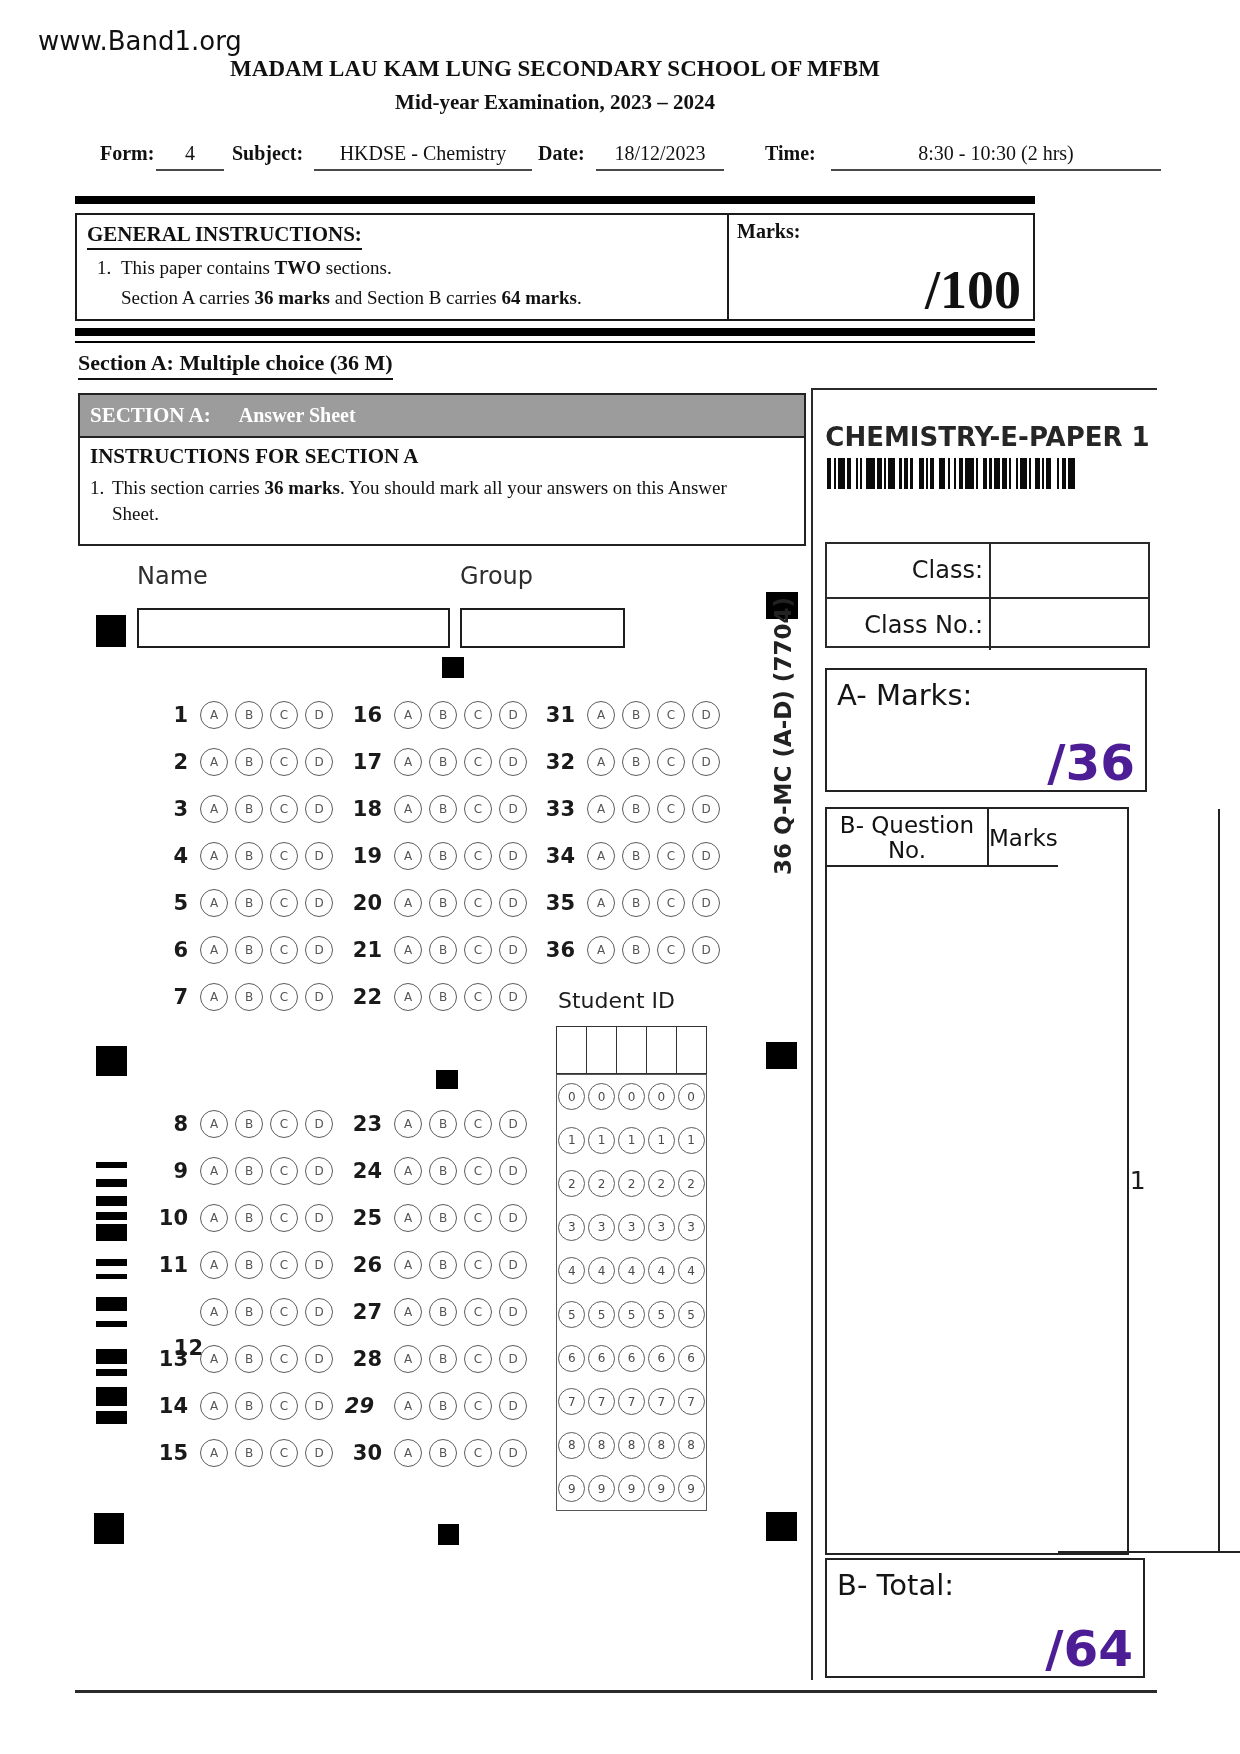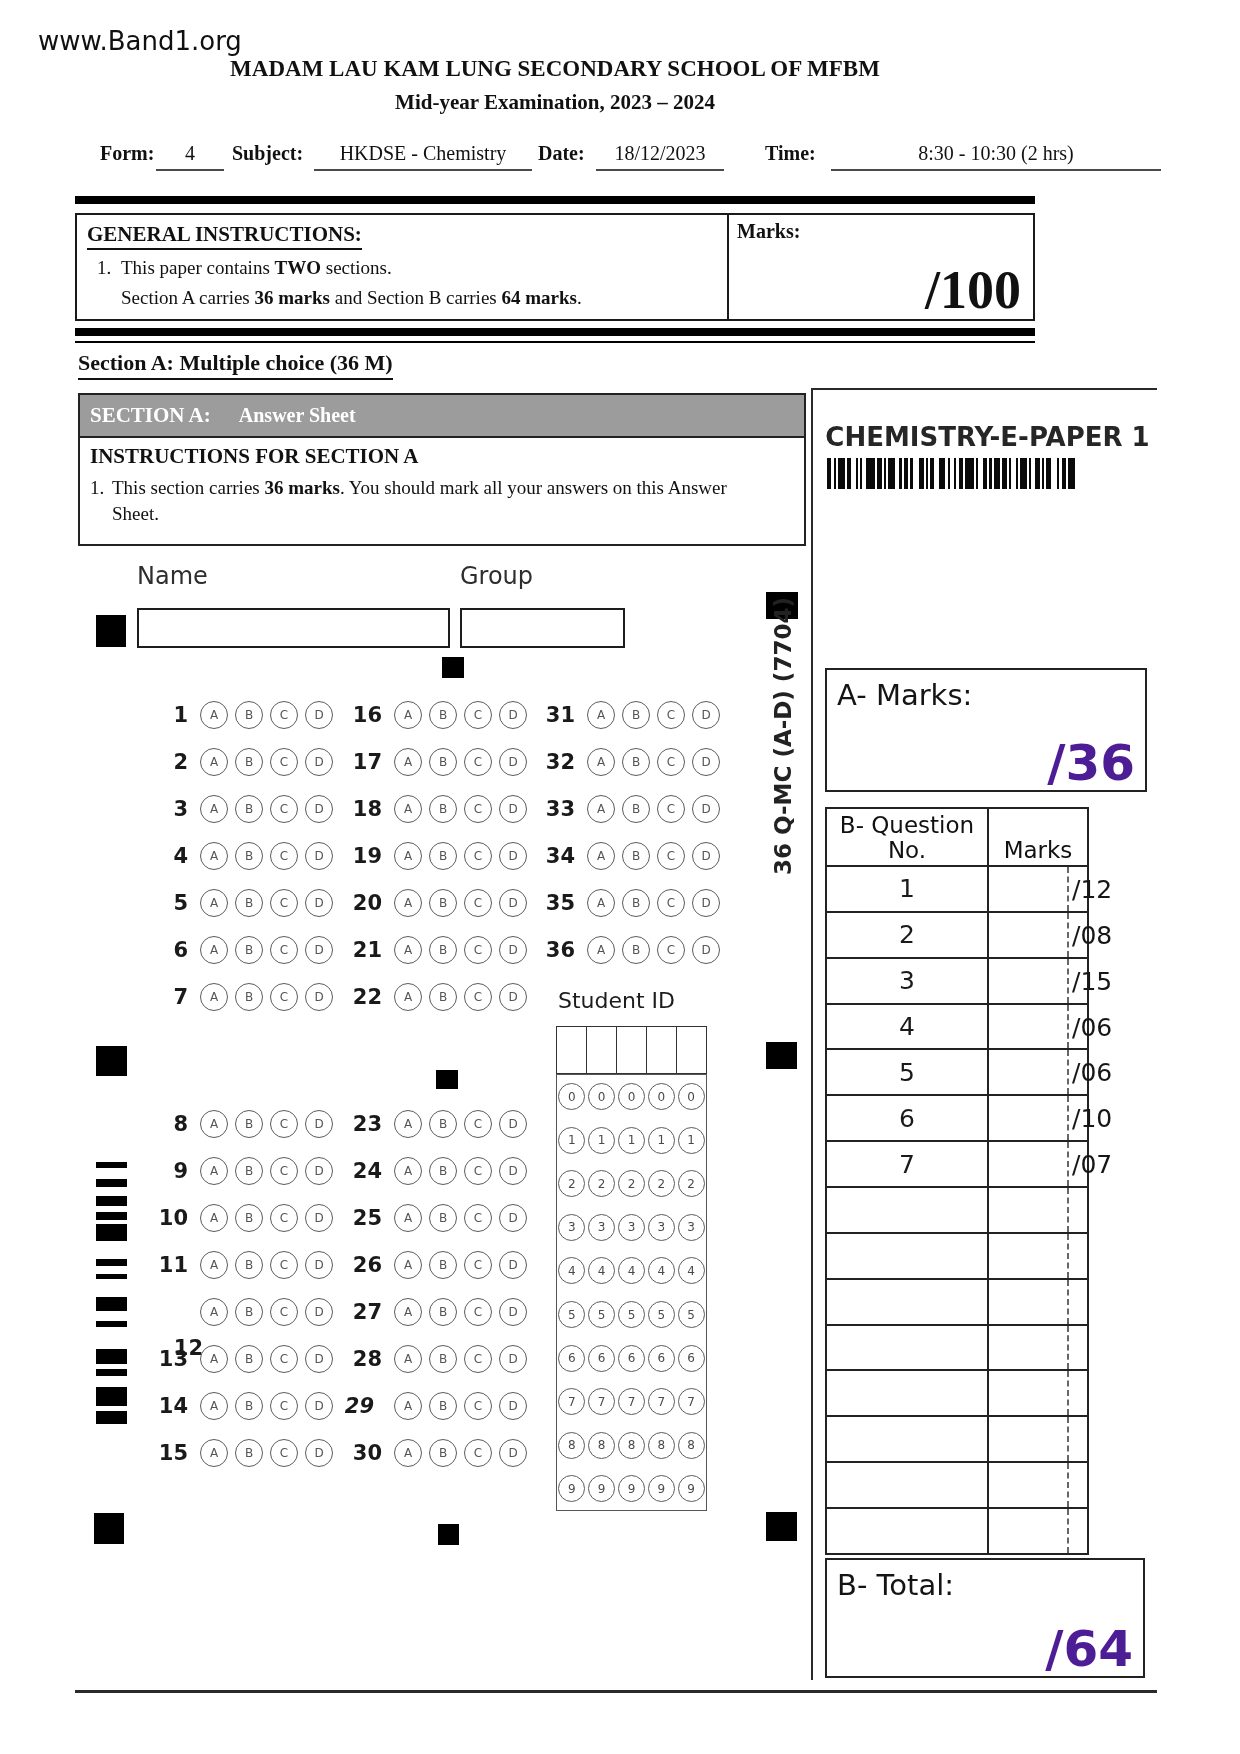--- a/index.html
+++ b/index.html
@@ -83,24 +83,24 @@
   .ct-row { position:absolute; left:0; width:100%; height:53px; }
   .ct-row.r2 { top:53px; border-top:2px solid #2a2a2a; }
   .ct-label { position:absolute; left:0; top:0; width:162px; height:100%; text-align:right; padding:12px 6px 0 0;
               font:24px "DejaVu Sans", sans-serif; color:#161616; }
   .ct-value { position:absolute; left:162px; top:0; right:0; height:100%; border-left:2px solid #2a2a2a; }
 
   #a-total-box { left:825px; top:668px; width:322px; height:124px; border:2.5px solid #222; }
   .total-label { position:absolute; left:10px; top:8px; font:29px "DejaVu Sans", sans-serif; color:#141414; }
   .total-value { position:absolute; right:10px; bottom:2px; font:600 50px "DejaVu Sans", sans-serif; color:#4c1d95; line-height:1; }
 
-  #b-table { left:825px; top:807px; width:264px; height:748px; border:2px solid #222; display:flex; flex-direction:column; }
+  #b-table { left:825px; top:807px; width:304px; height:748px; border:2px solid #222; display:flex; }
   #bt-header { flex:none; height:58px; display:flex; border-bottom:2px solid #222; }
   #bt-h1 { width:162px; border-right:2px solid #222; text-align:center; font:23px "DejaVu Sans", sans-serif; padding-top:4px; line-height:1.1; }
-  #bt-h2 { flex:1; text-align:center; font:23px "DejaVu Sans", sans-serif; display:flex; align-items:flex-end; justify-content:center; padding-bottom:2px; }
+  #bt-h2 { flex:1; text-align:center; font:23px "DejaVu Sans", sans-serif; display:flex; align-items:flex-end; justify-content:center; padding-bottom:14px; }
   .bt-row { flex:1; display:flex; border-bottom:2px solid #222; }
   .bt-row:last-child { border-bottom:none; }
   .bt-no { width:162px; border-right:2px solid #222; display:flex; align-items:center; justify-content:center;
            font:25px "DejaVu Sans", sans-serif; color:#1a1a1a; }
   .bt-marks { flex:1; position:relative; }
   .bt-dash { position:absolute; left:78px; top:0; bottom:0; border-left:2px dashed #666; }
   .bt-mval { position:absolute; left:83px; top:50%; transform:translateY(-50%); font:500 25px "DejaVu Sans", sans-serif; color:#161616; }
 
   #b-total-box { left:825px; top:1558px; width:320px; height:120px; border:2.5px solid #222; }
   #bottom-line { left:75px; top:1690px; width:1082px; height:2.5px; background:#2a2a2a; }
@@ -569,20 +569,30 @@
       <div style="width: 4.4px; background: rgb(10, 10, 10);"></div>
       <div style="width: 6.6px; background: rgb(255, 255, 255);"></div>
       <div style="width: 2.2px; background: rgb(10, 10, 10);"></div>
       <div style="width: 2.2px; background: rgb(255, 255, 255);"></div>
       <div style="width: 4.4px; background: rgb(10, 10, 10);"></div>
       <div style="width: 2.2px; background: rgb(255, 255, 255);"></div>
       <div style="width: 6.6px; background: rgb(10, 10, 10);"></div>
       <div style="width: 4.4px; background: rgb(255, 255, 255);"></div>
     </div>
 
+  <div id="class-table" class="abs">
+    <div class="ct-row">
+      <div class="ct-label">Class:</div>
+      <div class="ct-value"></div>
+    </div>
+    <div class="ct-row r2">
+      <div class="ct-label">Class No.:</div>
+      <div class="ct-value"></div>
+    </div>
+  </div>
 
   <div id="a-total-box" class="abs">
     <span class="total-label">A- Marks:</span>
     <span class="total-value">/36</span>
   </div>
 
   <div id="b-table" class="abs">
     <div id="bt-header">
       <div id="bt-h1">
         <div>B- Question</div>

